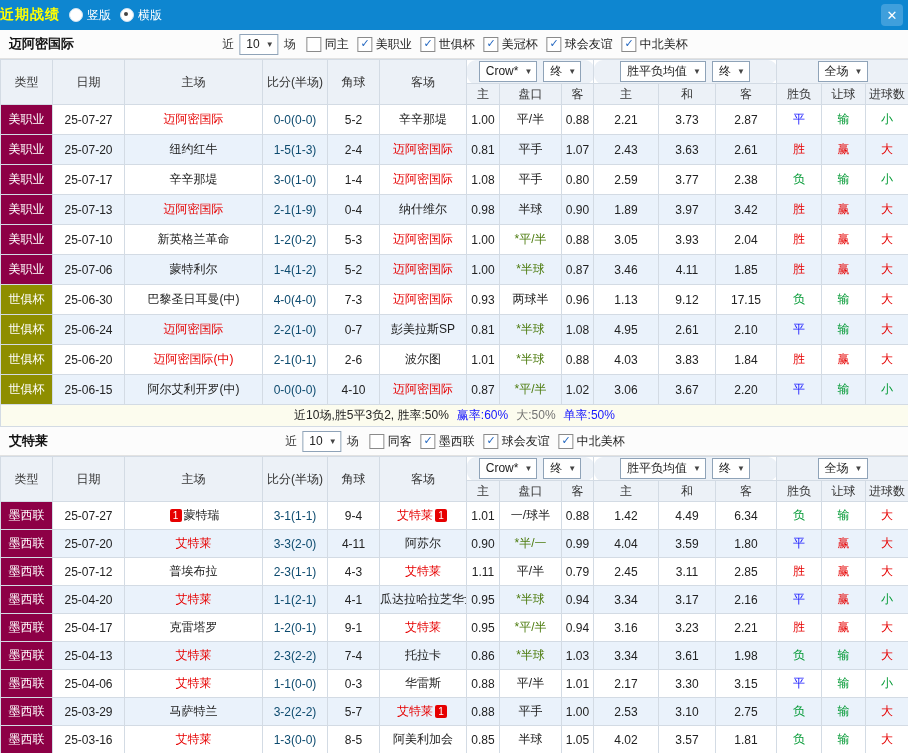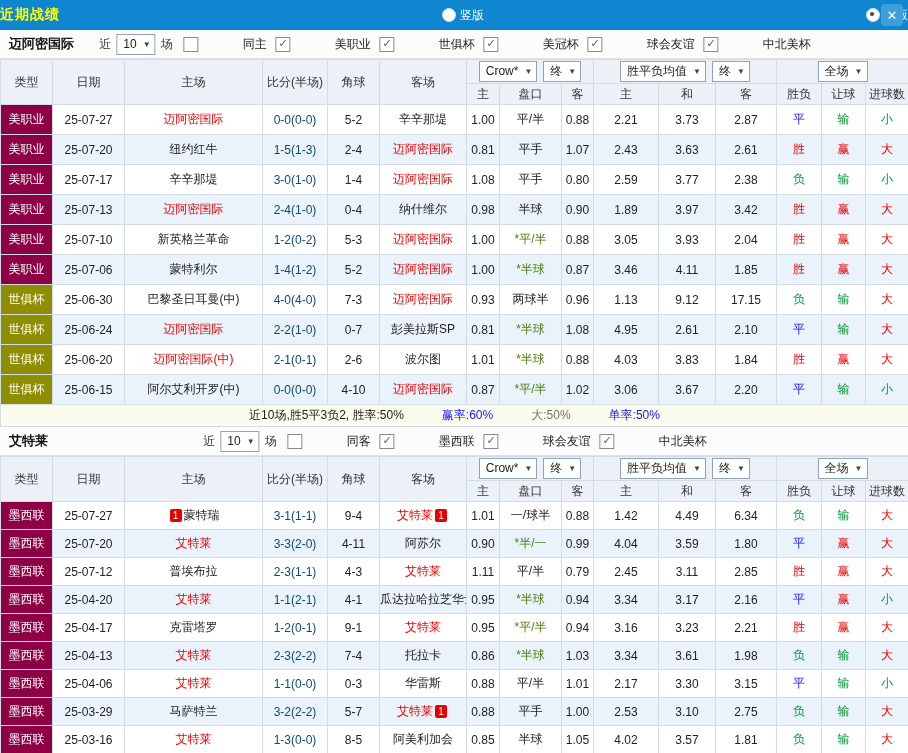--- a/index.html
+++ b/index.html
@@ -1,61 +1,61 @@
 <!DOCTYPE html>
 <html><head>
 <meta charset="utf-8">
 <style>
   html,body{margin:0;padding:0;}
   body{width:908px;height:753px;overflow:hidden;background:#fff;
        font-family:"Liberation Sans","DejaVu Sans",sans-serif;font-size:12px;color:#222;}
   
   .titlebar{height:30px;background:#0e86d0;display:flex;align-items:center;position:relative;}
-  .title-group{flex:1;display:flex;align-items:center;justify-content:space-between;gap:2px;}
+  .title-group{flex:1;display:flex;align-items:center;justify-content:flex-start;gap:9px;}
   .page-title{color:#ffff00;font-weight:bold;font-size:14px;letter-spacing:1px;}
   .radio-opt{display:inline-flex;align-items:center;gap:4px;color:#fff;cursor:pointer;}
   .radio{width:12px;height:12px;border-radius:50%;background:#fff;border:1px solid #cfe3f2;position:relative;display:inline-block;}
   .radio.sel::after{content:"";position:absolute;left:3px;top:3px;width:4px;height:4px;border-radius:50%;background:#444;}
   .close-btn{position:absolute;right:5px;top:4px;width:22px;height:22px;background:#3f9fdc;border-radius:4px;
              color:#fff;font-size:13px;font-weight:bold;display:flex;align-items:center;justify-content:center;cursor:pointer;}
   
   .section-header{height:28px;background:#fcfcfc;border-bottom:1px solid #e2e2e2;display:flex;align-items:center;padding:0 9px;position:relative;}
   .team-title{font-weight:bold;font-size:13px;color:#111;}
   .filter-bar{position:absolute;left:50%;transform:translateX(-50%);display:flex;align-items:center;white-space:nowrap;}
   .flabel{margin:0 2px;color:#333;}
   .selbox{display:inline-flex;align-items:center;background:#fff;border:1px solid #8fa3b8;height:19px;
           padding:0 4px 0 6px;margin:0 3px;cursor:pointer;color:#222;}
   .sel-arrow{font-size:8px;margin-left:6px;color:#444;}
-  .fcheck{display:inline-flex;align-items:center;margin-left:9px;cursor:pointer;gap:41px;}
+  .fcheck{display:inline-flex;align-items:center;margin-left:9px;cursor:pointer;}
   .cb{display:inline-block;width:13px;height:13px;border:1px solid #8a8a8a;background:#fff;margin-right:3px;
       font-size:11px;line-height:11px;text-align:center;color:#2166c0;font-weight:bold;}
   
   .stats-table{width:908px;border-collapse:collapse;table-layout:fixed;}
   .stats-table th,.stats-table td{border:1px solid #d3dbe4;text-align:center;overflow:hidden;white-space:nowrap;padding:0;}
   .stats-table thead th{background:#ecf1f7;font-weight:normal;color:#333;}
   .hdr1 th{height:23px;}
   .hdr2 th{height:20px;}
-  .grp1,.grp2{text-align:center;}
+  .grp1,.grp2{text-align:center;border-radius:9px;}
   .grp3{text-align:right;padding-right:3px;margin-left:21px;}
   .t1 tbody td{height:29px;}
   .t2 tbody td{height:27px;}
   tbody tr:nth-child(even) td{background:#eaf2fb;}
   td.maroon{background:#8d0046 !important;color:#fff;}
   td.olive{background:#8e8e00 !important;color:#fff;}
   .score-cell{color:#0c4a6e;}
   .team-cell{cursor:pointer;}
   .team-cell.focal .tname{color:#e60000;}
   td.hred{color:#4d7c0f;}
   .c-red{color:#e60000;}
   .c-blue{color:#1515ff;}
   .c-green{color:#009933;}
   .badge{display:inline-block;min-width:10px;height:13px;background:#e60000;color:#fff;font-size:10px;
          line-height:13px;margin:0 2px;border-radius:2px;padding:0 1px;vertical-align:middle;}
   .summary-row td{height:21px !important;background:#fcfcee !important;}
-  .summary-row span{margin:0 19px;}
+  .summary-row span{margin:0 4px;}
   .sum-black{color:#222;}
   .sum-blue{color:#1515ff;}
   .sum-red{color:#737373;}
 </style>
 </head>
 <body>
 
 <div class="titlebar">
   <div class="title-group">
     <span class="page-title">近期战绩</span>
@@ -214,21 +214,21 @@
             <td class="odds-cell">3.77</td>
             <td class="odds-cell">2.38</td>
             <td class="res-cell c-green">负</td>
             <td class="res-cell c-green">输</td>
             <td class="res-cell c-green">小</td>
           </tr>
           <tr>
             <td class="type-cell maroon">美职业</td>
             <td class="date-cell">25-07-13</td>
             <td class="team-cell focal"><span class="tname">迈阿密国际</span></td>
-            <td class="score-cell">2-4(1-0)</td>
+            <td class="score-cell">2-1(1-9)</td>
             <td class="corner-cell">0-4</td>
             <td class="team-cell"><span class="tname">纳什维尔</span></td>
             <td class="odds-cell">0.98</td>
             <td class="odds-cell">半球</td>
             <td class="odds-cell">0.90</td>
             <td class="odds-cell">1.89</td>
             <td class="odds-cell">3.97</td>
             <td class="odds-cell">3.42</td>
             <td class="res-cell c-red">胜</td>
             <td class="res-cell c-red">赢</td>

